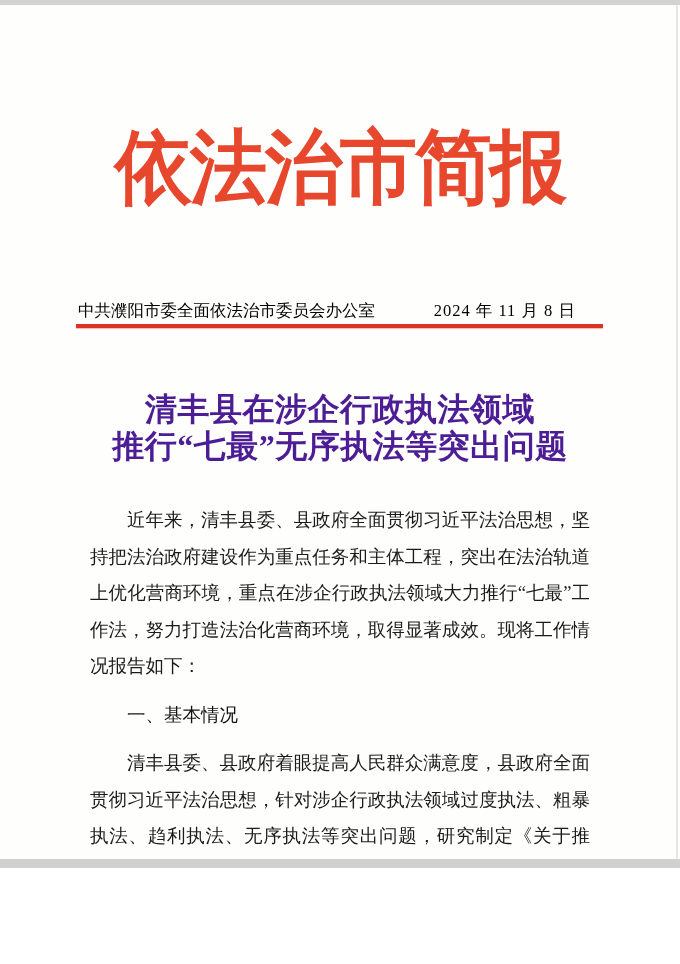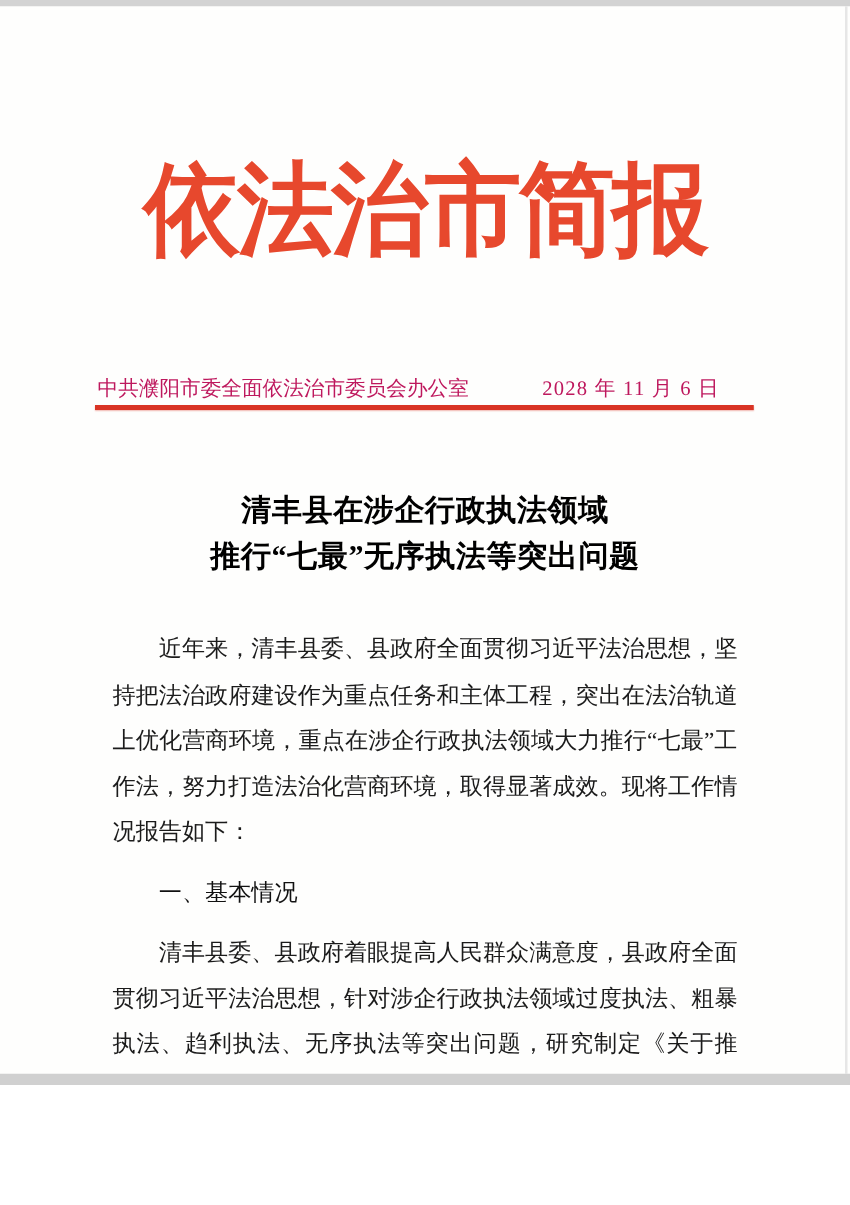--- a/index.html
+++ b/index.html
@@ -48,38 +48,38 @@
     letter-spacing: 2px;
     color: #222222;
   }
   .org-date-row {
     position: absolute;
     top: 300px; left: 78px; width: 524px;
     display: flex;
     justify-content: space-between;
     align-items: baseline;
     font-size: 16.5px;
-    color: #be185d;
+    color: #000000;
     white-space: nowrap;
   }
   .issue-date { padding-right: 26px; letter-spacing: 1px; }
   .red-rule {
     position: absolute;
     top: 324px; left: 76px; width: 527px; height: 3.5px;
     background: var(--rule-red, #d93425);
     box-shadow: 0 1px 1px rgba(217, 52, 37, 0.35);
   }
   .doc-title {
     position: absolute;
     top: 391px; left: 40px; right: 40px;
     text-align: center;
-    font-size: 24px;
+    font-size: 32px;
     font-weight: bold;
     line-height: 37px;
-    color: #000000;
+    color: #4c1d95;
     letter-spacing: 0.5px;
   }
   .article-body {
     position: absolute;
     top: 490px; left: 78px; width: 524px;
     font-size: 18.5px;
     line-height: 36.5px;
     text-align: justify;
     color: var(--body-text, #1b1b1b);
   }
@@ -106,21 +106,21 @@
 
 <div class="scan-page">
 
   <div class="edge-top"></div>
 
   <div class="masthead">依法治市简报</div>
 
 
   <div class="org-date-row">
     <span class="issuing-org">中共濮阳市委全面依法治市委员会办公室</span>
-    <span class="issue-date">2028 年 11 月 6 日</span>
+    <span class="issue-date">2024 年 11 月 8 日</span>
   </div>
 
   <div class="red-rule"></div>
 
   <div class="doc-title">
     <div>清丰县在涉企行政执法领域</div>
     <div>推行“七最”无序执法等突出问题</div>
   </div>
 
   <div class="article-body">

